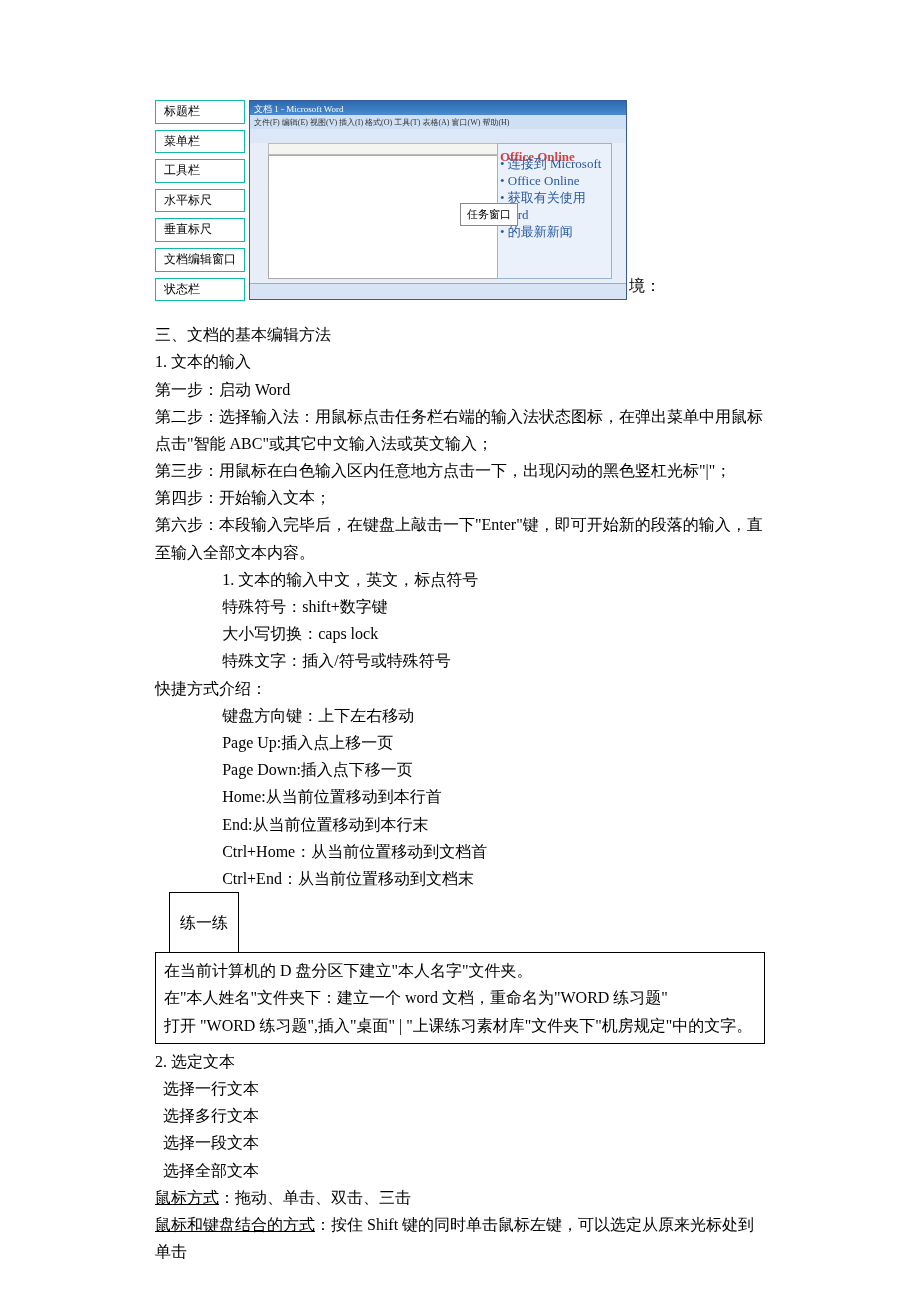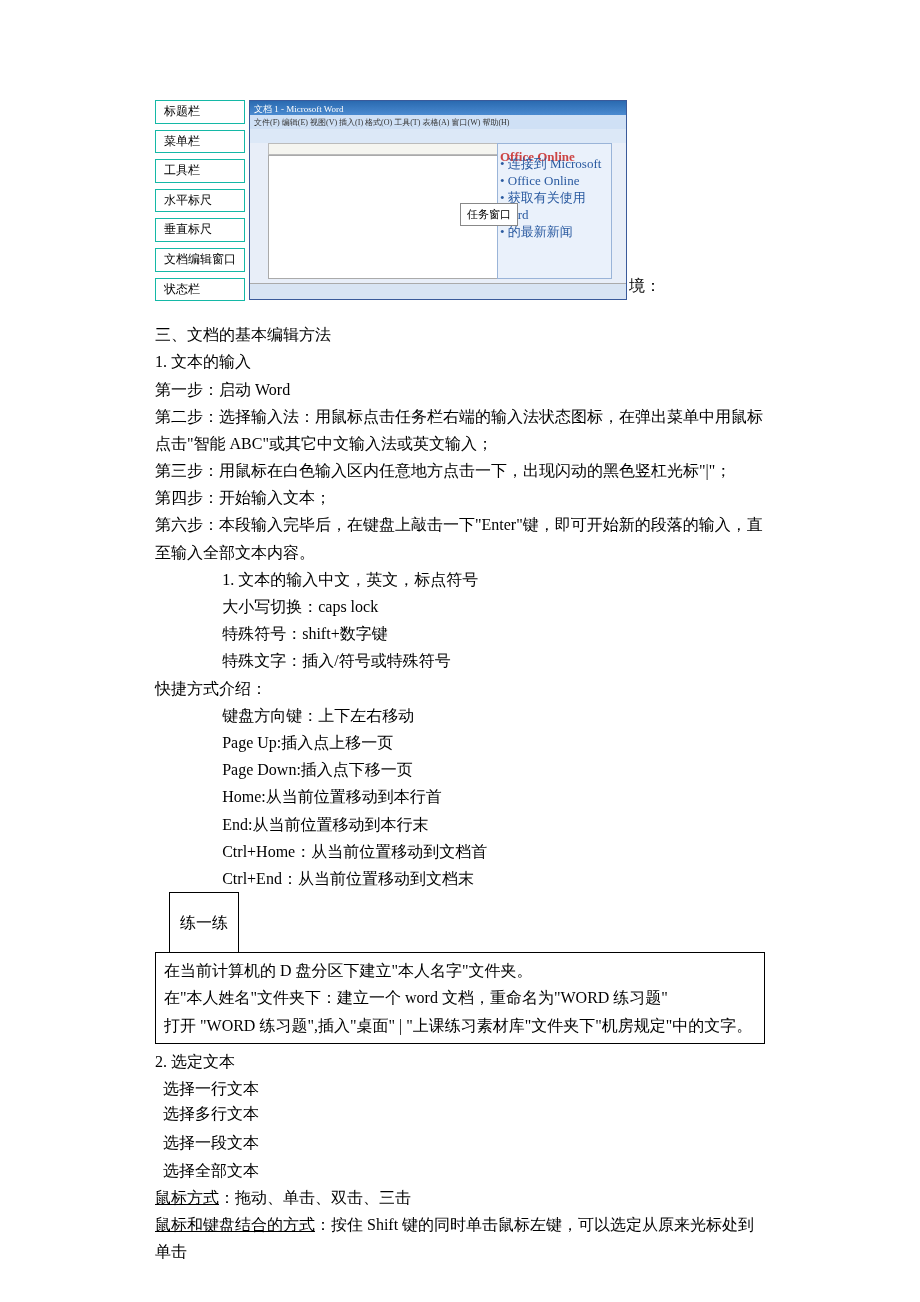--- a/index.html
+++ b/index.html
@@ -128,22 +128,22 @@
 
   <p>三、文档的基本编辑方法</p>
   <p>1. 文本的输入</p>
   <p>第一步：启动 Word</p>
   <p>第二步：选择输入法：用鼠标点击任务栏右端的输入法状态图标，在弹出菜单中用鼠标点击"智能 ABC"或其它中文输入法或英文输入；</p>
   <p>第三步：用鼠标在白色输入区内任意地方点击一下，出现闪动的黑色竖杠光标"|"；</p>
   <p>第四步：开始输入文本；</p>
   <p>第六步：本段输入完毕后，在键盘上敲击一下"Enter"键，即可开始新的段落的输入，直至输入全部文本内容。</p>
 
   <p class="indent-2">1.   文本的输入中文，英文，标点符号</p>
+  <p class="indent-2">特殊符号：shift+数字键</p>
   <p class="indent-2">大小写切换：caps lock</p>
-  <p class="indent-2">特殊符号：shift+数字键</p>
   <p class="indent-2">特殊文字：插入/符号或特殊符号</p>
 
   <p>快捷方式介绍：</p>
   <p class="indent-2">键盘方向键：上下左右移动</p>
   <p class="indent-2">Page Up:插入点上移一页</p>
   <p class="indent-2">Page Down:插入点下移一页</p>
   <p class="indent-2">Home:从当前位置移动到本行首</p>
   <p class="indent-2">End:从当前位置移动到本行末</p>
   <p class="indent-2">Ctrl+Home：从当前位置移动到文档首</p>
   <p class="indent-2">Ctrl+End：从当前位置移动到文档末</p>
@@ -152,21 +152,21 @@
     <span class="practice-tab">练一练</span>
   </div>
   <div class="practice-box">
     <p>在当前计算机的 D 盘分区下建立"本人名字"文件夹。</p>
     <p>在"本人姓名"文件夹下：建立一个 word 文档，重命名为"WORD 练习题"</p>
     <p>打开 "WORD 练习题",插入"桌面" | "上课练习素材库"文件夹下"机房规定"中的文字。</p>
   </div>
 
   <p>2. 选定文本</p>
   <p style="padding-left:0.5em;">选择一行文本</p>
-  <p style="padding-left:0.5em;font-family:Liberation Mono, monospace;">选择多行文本</p>
+  <p style="padding-left:0.5em;">选择多行文本</p>
   <p style="padding-left:0.5em;">选择一段文本</p>
   <p style="padding-left:0.5em;">选择全部文本</p>
 
   <p>
     <span class="underline">鼠标方式</span><span>：拖动、单击、双击、三击</span>
   </p>
   <p>
     <span class="underline">鼠标和键盘结合的方式</span><span>：按住 Shift 键的同时单击鼠标左键，可以选定从原来光标处到单击</span>
   </p>
 

